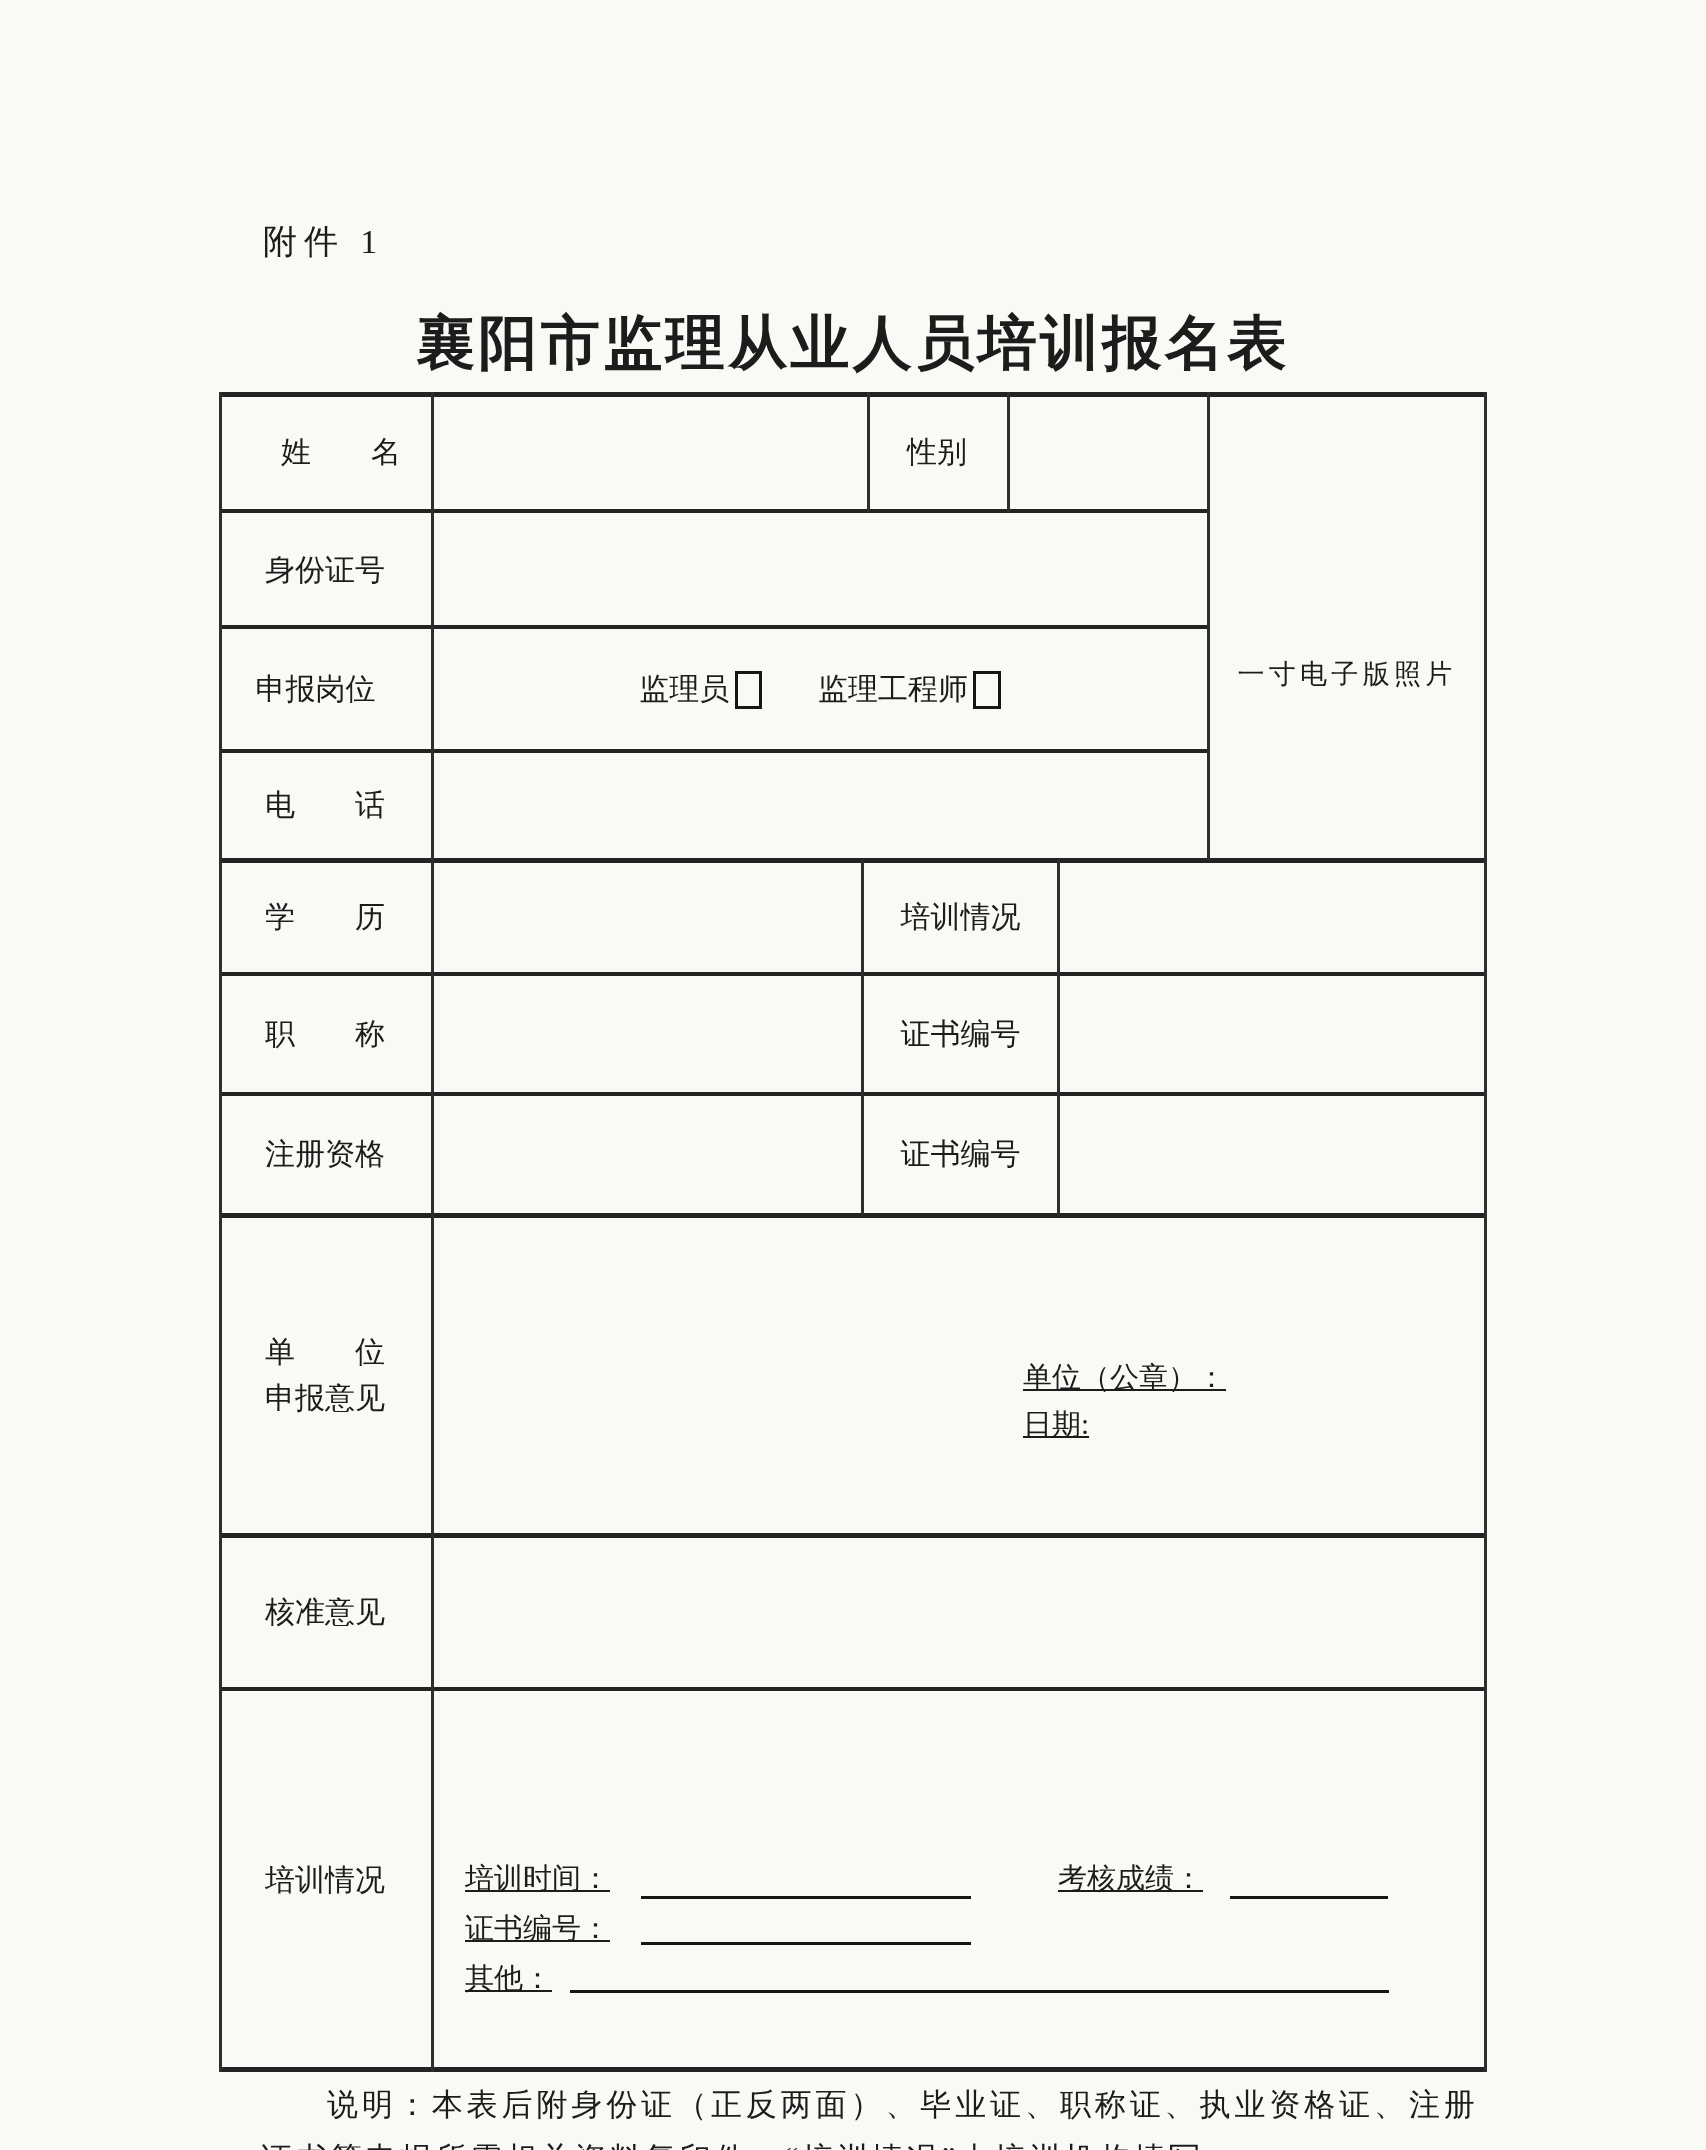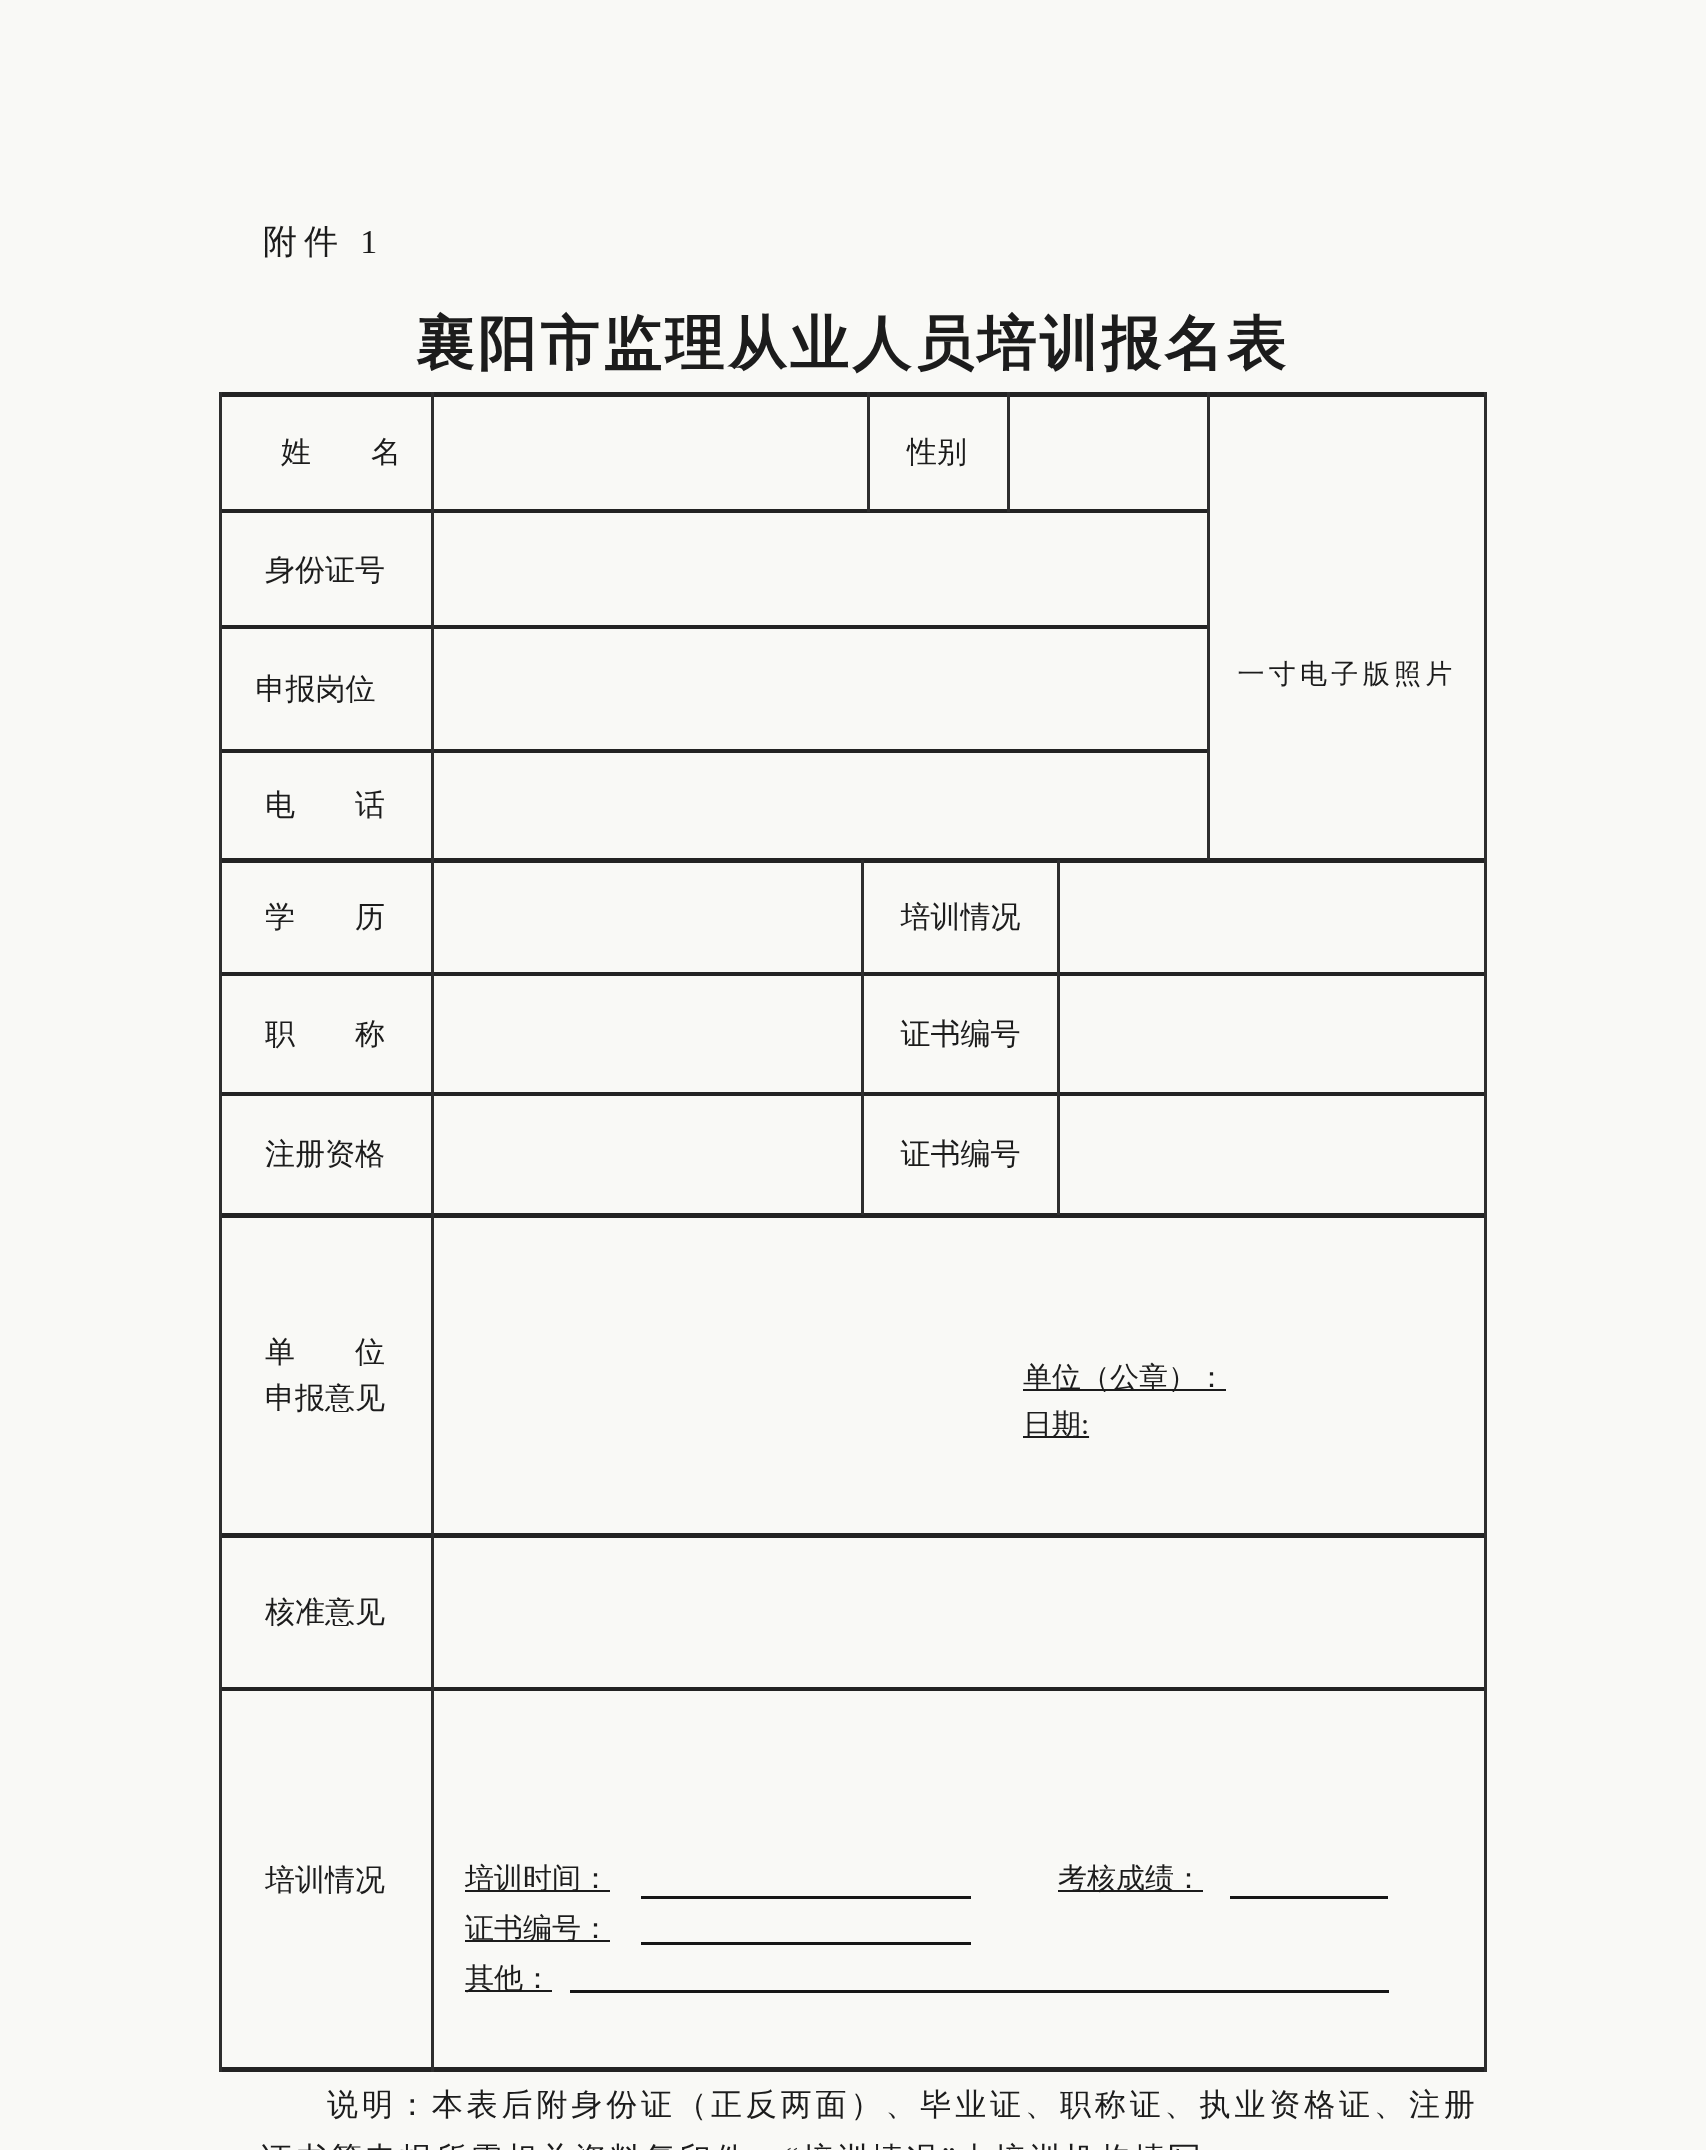--- a/index.html
+++ b/index.html
@@ -79,20 +79,25 @@
 
     <div class="lbl" style="left:0;top:0;width:244px;height:120px;">姓　　名</div>
     <div class="cell" style="left:214px;top:5.2px;width:434px;height:112px;"></div>
     <div class="lbl" style="left:648px;top:0;width:140px;height:120px;">性别</div>
     <div class="cell" style="left:791px;top:5.2px;width:197px;height:112px;"></div>
 
     <div class="lbl" style="left:0;top:120px;width:212px;height:116px;">身份证号</div>
     <div class="cell" style="left:214px;top:121px;width:774px;height:112px;"></div>
 
     <div class="lbl" style="left:0;top:236px;width:193px;height:123px;">申报岗位</div>
+    <div class="opts" style="left:214px;top:236px;width:774px;height:123px;">
+      <span class="opt"><span>监理员</span><span class="box"></span></span>
+      <span class="optgap"></span>
+      <span class="opt"><span>监理工程师</span><span class="box"></span></span>
+    </div>
 
     <div class="lbl" style="left:0;top:359px;width:212px;height:109px;">电　　话</div>
     <div class="cell" style="left:214px;top:361px;width:774px;height:105px;"></div>
 
     <div class="photo-cell" style="left:991px;top:5.2px;width:274px;height:554px;">一寸电子版照片</div>
 
     <div class="lbl" style="left:0;top:468px;width:212px;height:114px;">学　　历</div>
     <div class="cell" style="left:214px;top:471px;width:428px;height:109px;"></div>
     <div class="lbl" style="left:642px;top:468px;width:199px;height:114px;">培训情况</div>
     <div class="cell" style="left:840px;top:471px;width:425px;height:109px;"></div>

